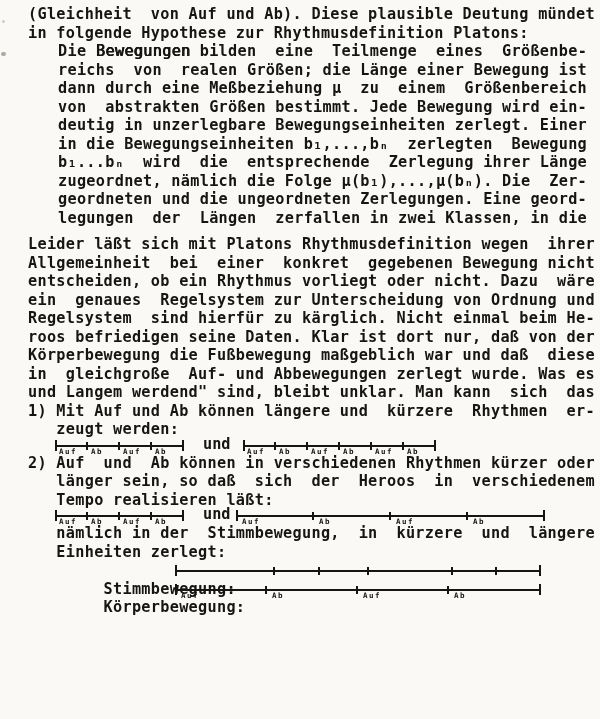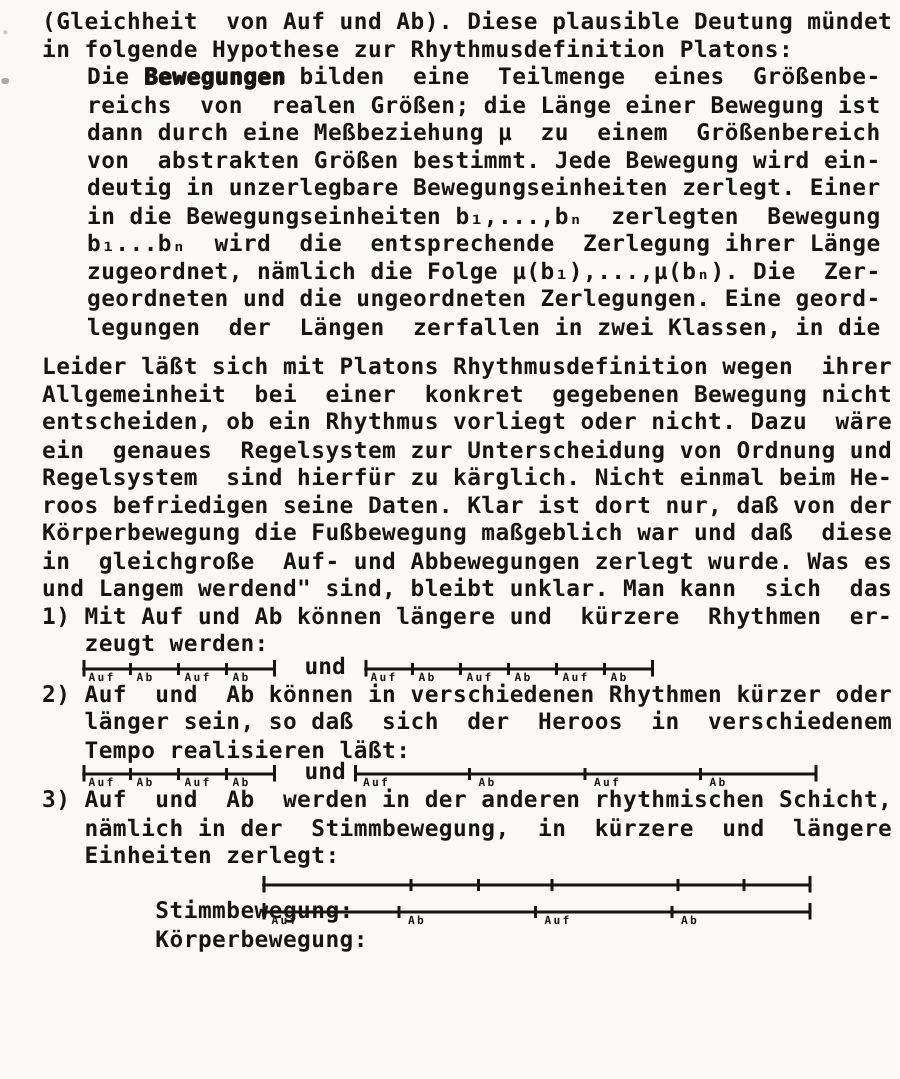--- a/index.html
+++ b/index.html
@@ -17,21 +17,21 @@
     position: absolute;
     left: 28px; top: 5px; right: 0;
   }
   .line {
     white-space: pre;
     height: 18.5px;
     line-height: 18.5px;
     letter-spacing: 0.02em;
   }
   .line b {
-    font-weight: bold;
+    font-weight: normal;
     text-shadow: 0.8px 0 0 currentColor, 0 0.4px 0 currentColor;
   }
   .quote { margin-left: 30px; }
   .para-gap { height: 8px; }
   .diag-row {
     position: relative;
     height: 15px;
   }
   .label-row {
     position: relative;
@@ -177,21 +177,20 @@
           <div class="dlabel" style="left: 160px;">Auf</div>
           <div class="tick" style="left: 230px;"></div>
           <div class="dlabel" style="left: 237px;">Ab</div>
           <div class="tick end" style="left: 307px;"></div>
         </div>
     </div>
   </div>
 
   <div>
     <div>
-        <div class="line">3) Auf  und  Ab  werden in der anderen rhythmischen Schicht,</div>
         <div class="line">   nämlich in der  Stimmbewegung,  in  kürzere  und  längere</div>
         <div class="line">   Einheiten zerlegt:</div>
       </div>
     <div class="label-row line">
       <span>  Stimmbewegung: </span>
       <div class="diagram" style="width: 365px;"><div class="dline"></div><div class="tick end" style="left: 0px;"></div><div class="tick" style="left: 98px;"></div><div class="tick" style="left: 143px;"></div><div class="tick" style="left: 192px;"></div><div class="tick" style="left: 276px;"></div><div class="tick" style="left: 320px;"></div><div class="tick end" style="left: 364px;"></div></div>
     </div>
     <div class="label-row line">
       <span>  Körperbewegung:</span>
       <div class="diagram" style="width: 365px;"><div class="dline"></div><div class="tick end" style="left: 0px;"></div><div class="dlabel" style="left: 6px;">Auf</div><div class="tick" style="left: 90px;"></div><div class="dlabel" style="left: 97px;">Ab</div><div class="tick" style="left: 181px;"></div><div class="dlabel" style="left: 188px;">Auf</div><div class="tick" style="left: 272px;"></div><div class="dlabel" style="left: 279px;">Ab</div><div class="tick end" style="left: 364px;"></div></div>

